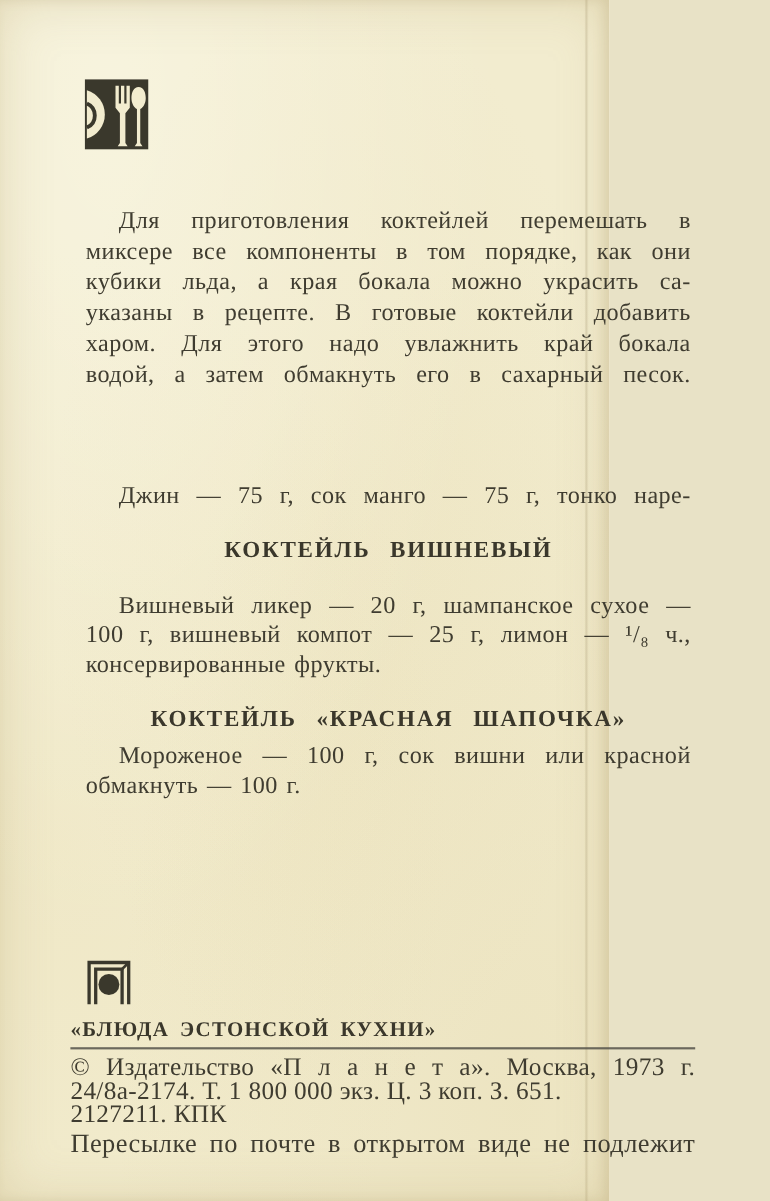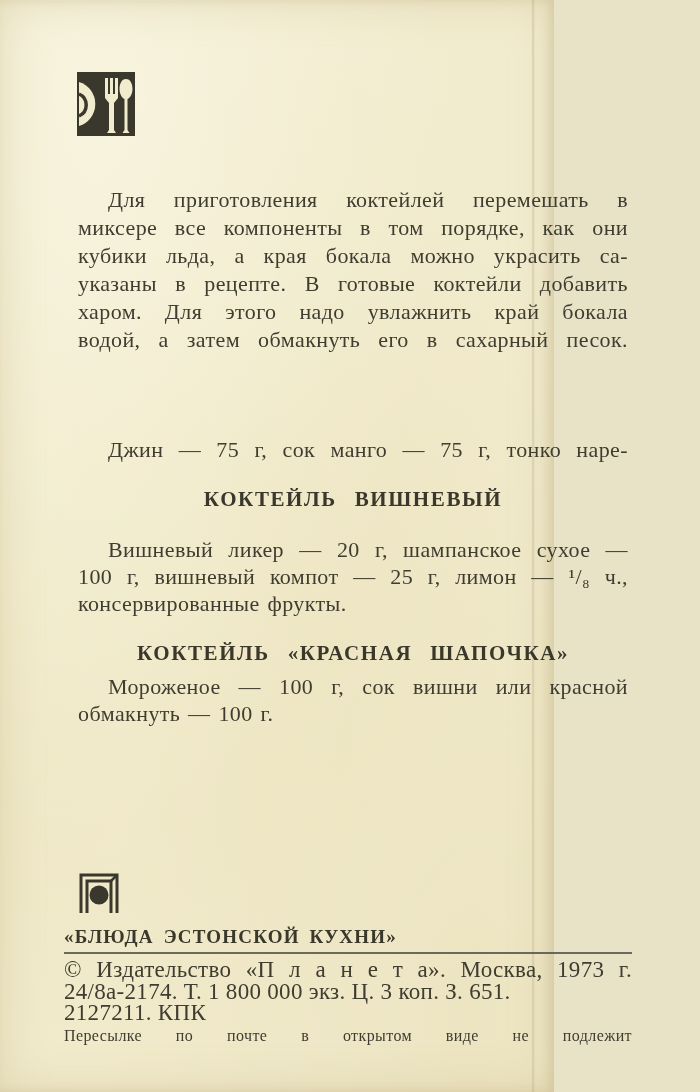--- a/index.html
+++ b/index.html
@@ -27,21 +27,21 @@
   .jl{white-space:normal;text-align:justify;text-align-last:justify;}
   .ind{text-indent:30px;}
   .rln{line-height:27px;}
   .rtitle{
     margin:0;font-size:21px;font-weight:bold;text-align:center;
     letter-spacing:1.6px;word-spacing:11px;color:#3a372b;
   }
   .ftxt{font-size:23px;line-height:21px;letter-spacing:0.3px;}
   .series{font-size:19px;font-weight:bold;letter-spacing:1.2px;word-spacing:4px;color:#3a372b;}
   .rule{height:2px;background:#55524a;opacity:0.85;}
-  .mail{font-size:16px;letter-spacing:0.4px;}
+  .mail{font-size:24px;letter-spacing:0.4px;}
   .iconwrap{width:58px;height:64px;}
   .logowrap{width:46px;height:46px;}
   svg{display:block;}
 </style>
 </head>
 <body>
 
 <div class="card">
 
   <div class="abs iconwrap" style="left:77px;top:72px;">

